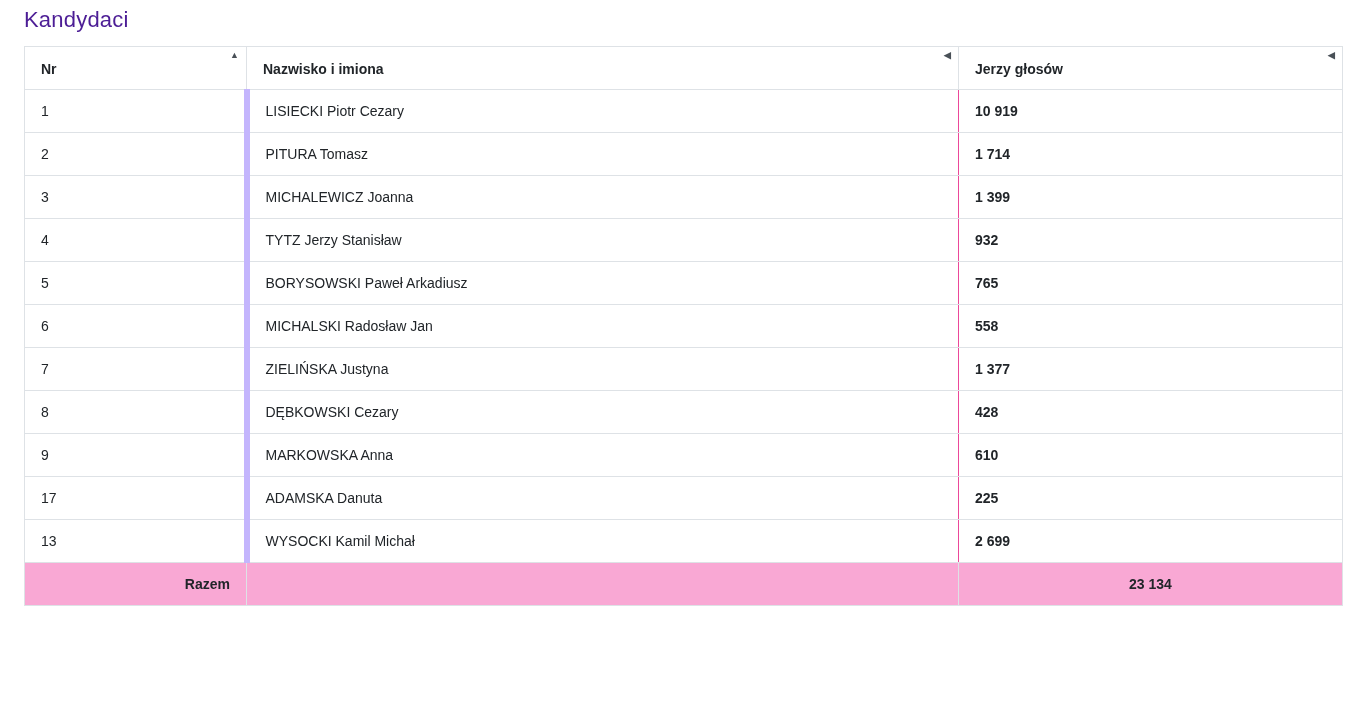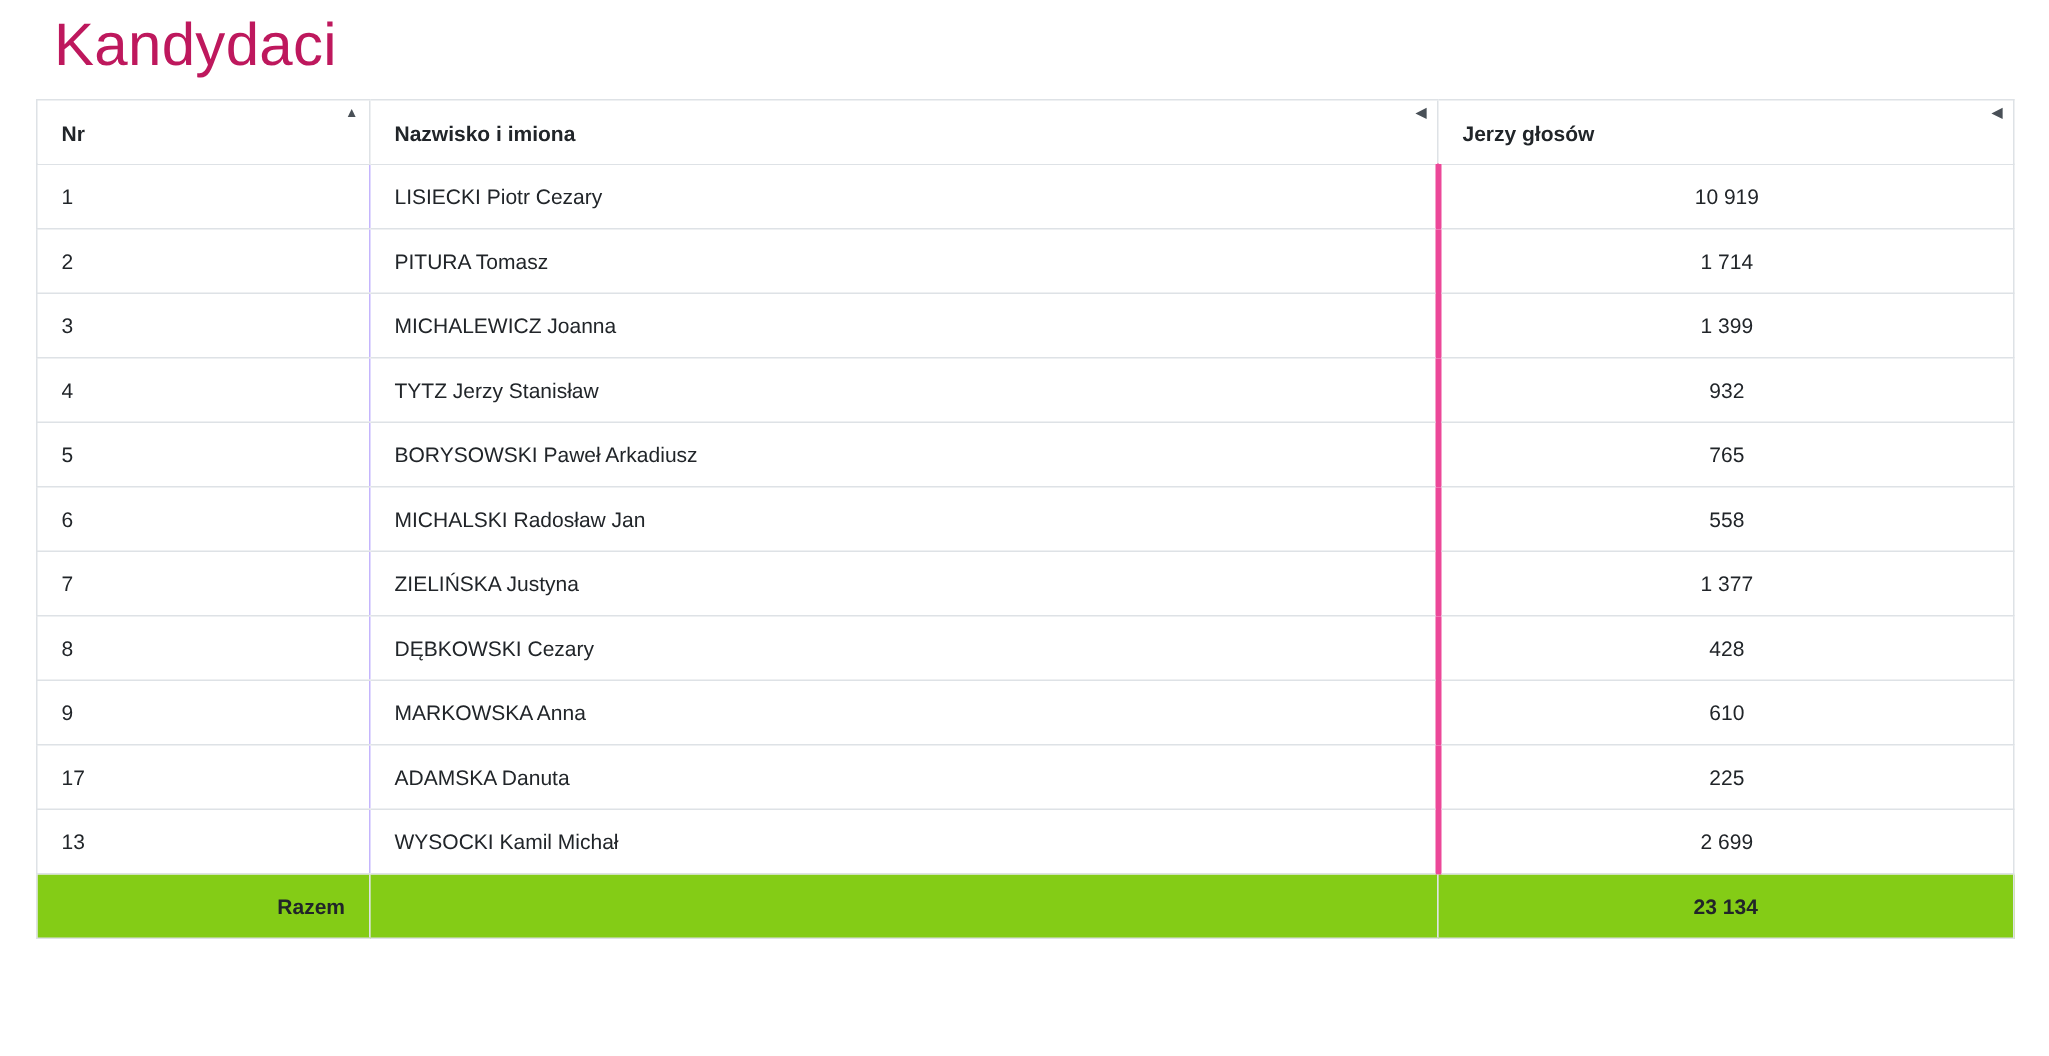--- a/index.html
+++ b/index.html
@@ -12,25 +12,25 @@
     height: 704px;
     font-family: "Liberation Sans", sans-serif;
     color: #212529;
     -webkit-font-smoothing: antialiased;
   }
   .page {
     padding: 0 24px;
     box-sizing: border-box;
   }
   .page-title {
-    font-size: 40px;
+    font-size: 22px;
     font-weight: 400;
     line-height: 1.1;
-    color: #be185d;
-    margin: 8px 0 14px 12px;
+    color: #4c1d95;
+    margin: 8px 0 14px 0;
     letter-spacing: 0.2px;
   }
   table.results {
     width: 1318px;
     border-collapse: collapse;
     table-layout: fixed;
     font-size: 14px;
   }
   table.results col.c-nr    { width: 222px; }
   table.results col.c-name  { width: 712px; }
@@ -70,33 +70,34 @@
     color: #212529;
     font-size: 14px;
     vertical-align: middle;
     background: #ffffff;
     box-sizing: border-box;
   }
   table.results tbody td.nr {
     border-left: 1px solid #dee2e6;
   }
   table.results tbody td.name {
-    border-left: 1px solid #c4b5fd;
+    border-left: 6px solid #c4b5fd;
   }
   table.results tbody td.votes {
-    border-left: 4px solid #ec4899;
+    border-left: 1px solid #ec4899;
     border-right: 1px solid #dee2e6;
-    text-align: center;
+    text-align: left;
+    font-weight: bold;
   }
   table.results tfoot td {
     padding: 13px 16px;
     border-bottom: 1px solid #dee2e6;
     font-weight: bold;
     font-size: 14px;
-    background: #84cc16;
+    background: #f9a8d4;
     box-sizing: border-box;
   }
   table.results tfoot td.sum-label {
     border-left: 1px solid #dee2e6;
     text-align: right;
   }
   table.results tfoot td.sum-empty {
     border-left: 1px solid #dee2e6;
   }
   table.results tfoot td.sum-votes {

